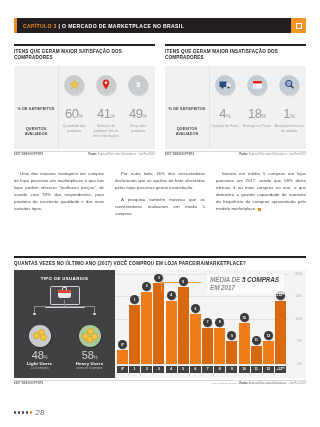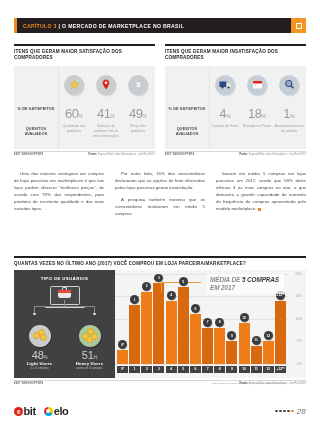--- a/index.html
+++ b/index.html
@@ -391,21 +391,21 @@
           <div class="ulab">Light Users</div>
           <div class="usub">1 a 3 compras</div>
         </div>
         <div class="ucol">
           <div class="coin-circle g2">
             <span class="coin" style="left:3px;top:8px;"></span>
             <span class="coin" style="left:8px;top:3px;"></span>
             <span class="coin" style="left:12px;top:8px;"></span>
             <span class="coin" style="left:7px;top:11px;"></span>
           </div>
-          <div class="upct"><span>51</span><s>%</s></div>
+          <div class="upct"><span>58</span><s>%</s></div>
           <div class="ulab">Heavy Users</div>
           <div class="usub">acima de 4 compras</div>
         </div>
       </div>
     </div>
 
     <div class="graph-panel">
       <div class="gridlines" id="gridlines">
           <div class="gl" style="top: 94px;"></div>
           <div class="gl" style="top: 71.5px;"></div>
@@ -504,30 +504,20 @@
     </div>
   </div>
 
   <div class="chart-foot">
     <div class="foot-left">EBIT WEBSHOPPERS</div>
     <div class="foot-right"><b>Fonte:</b> <span>Especial Ebit sobre Marketplace - Jan/Fev/2018</span></div>
   </div>
 </div>
 
 <div class="page-footer">
-  <div class="logos">
-    <div class="logo-ebit">
-      <span class="e-mark">e</span>
-        <span>bit</span>
-    </div>
-    <div class="logo-elo">
-      <span class="elo-mark"></span>
-        <span>elo</span>
-    </div>
-  </div>
   <div class="pager">
     <div class="pdots" id="pdots">
         <i></i>
         <i></i>
         <i></i>
         <i></i>
         <i class="on"></i>
       </div>
     <div class="pagenum">28</div>
   </div>

